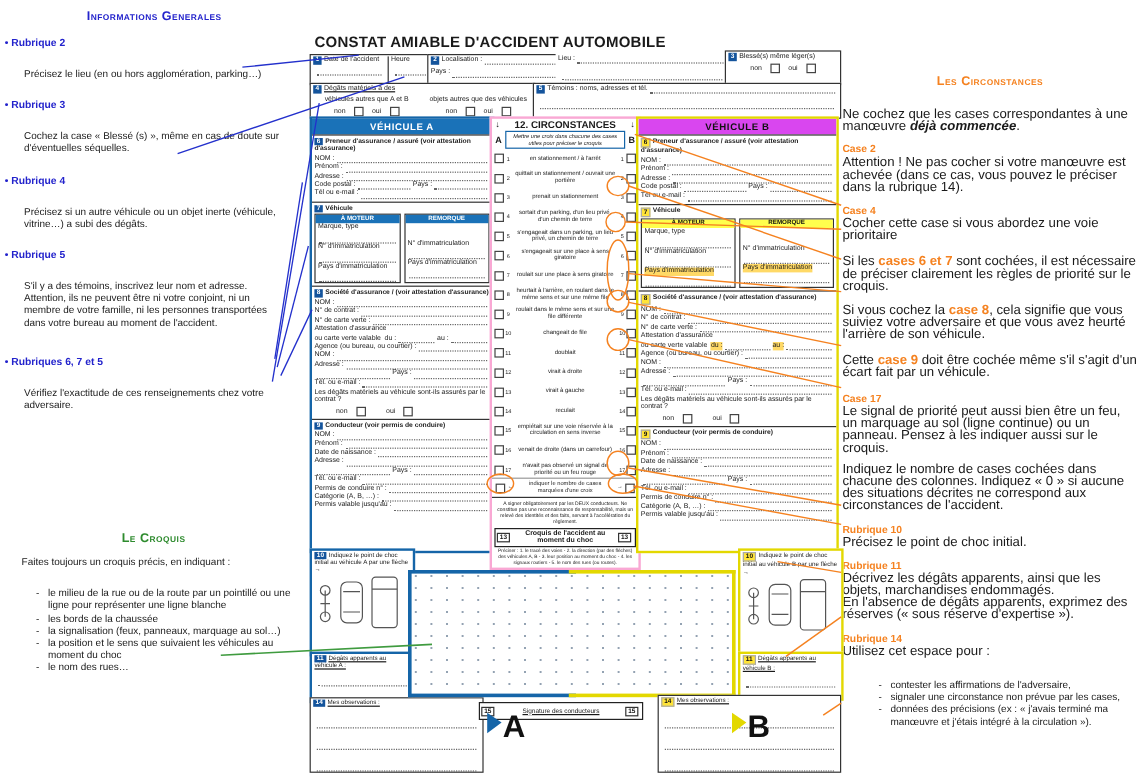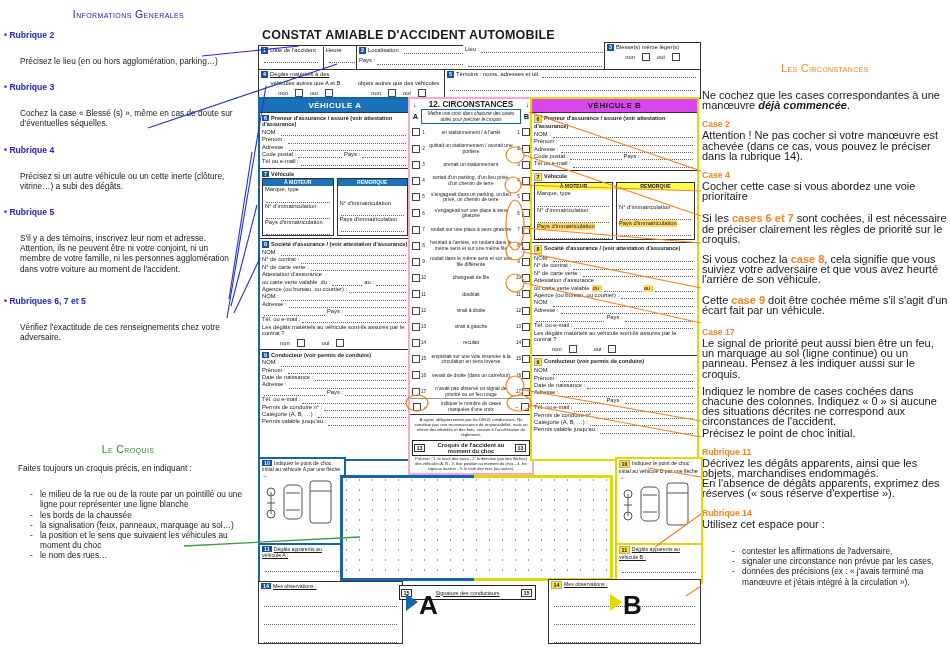--- a/index.html
+++ b/index.html
@@ -1,19 +1,19 @@
 <!DOCTYPE html>
 <html><head>
 <meta charset="utf-8">
 <style>
   html,body{margin:0;padding:0;background:#fff}
   body{width:950px;height:647px;position:relative;font-family:"Liberation Sans",sans-serif;color:#1a1a1a;overflow:hidden}
   .abs{position:absolute}
   
-  .ann-title{font-weight:normal;font-size:10.5px;text-align:center;font-variant:small-caps;letter-spacing:.4px}
+  .ann-title{font-weight:bold;font-size:10.5px;text-align:center;font-variant:small-caps;letter-spacing:.4px}
   .blue-t{color:#2323cc}.orange-t{color:#f58220}.green-t{color:#2e8b2e}
   .rub-h{color:#2323cc;font-weight:bold;font-size:8.6px;margin:10px 0 1px}
   .rub-p{font-size:8.3px;line-height:10.2px;margin:16px;white-space:pre-line}
   .r-h{color:#f58220;font-weight:bold;font-size:8.6px;margin:9px 0 0}
   .r-p{font-size:11px;line-height:10.2px;margin:7px 0 0;white-space:pre-line}
   .r-p.tight{margin:1px 0 0}
   .hl{color:#f58220;font-weight:bold}
   .em{font-weight:bold;font-style:italic}
   .dash-item{position:relative;padding-left:14px;font-size:8.3px;line-height:10.2px}
   .dash-item::before{content:"-";position:absolute;left:4px}
@@ -94,26 +94,26 @@
   <div>
     <div class="rub-h">• Rubrique 2</div>
     <p class="rub-p">Précisez le lieu (en ou hors agglomération, parking…)</p>
   </div>
   <div>
     <div class="rub-h">• Rubrique 3</div>
     <p class="rub-p">Cochez la case « Blessé (s) », même en cas de doute sur d'éventuelles séquelles.</p>
   </div>
   <div>
     <div class="rub-h">• Rubrique 4</div>
-    <p class="rub-p">Précisez si un autre véhicule ou un cette inerte (clôture, vitrine…) a subi des dégâts.</p>
+    <p class="rub-p">Précisez si un autre véhicule ou un objet inerte (véhicule, vitrine…) a subi des dégâts.</p>
   </div>
   <div>
     <div class="rub-h">• Rubrique 5</div>
     <p class="rub-p">S'il y a des témoins, inscrivez leur nom et adresse.
-Attention, ils ne peuvent être ni votre conjoint, ni un membre de votre famille, ni les personnes agglomération dans votre voiture au moment de l'accident.</p>
+Attention, ils ne peuvent être ni votre conjoint, ni un membre de votre famille, ni les personnes transportées dans votre bureau au moment de l'accident.</p>
   </div>
   <div style="margin-top:22px">
     <div class="rub-h">• Rubriques 6, 7 et 5</div>
     <p class="rub-p">Vérifiez l'exactitude de ces renseignements chez votre adversaire.</p>
   </div>
 </div>
 
 <div class="abs" id="left-croquis">
   <div class="ann-title green-t">Le Croquis</div>
   <p class="rub-p" style="margin-top:8px">Faites toujours un croquis précis, en indiquant :</p>
@@ -132,20 +132,21 @@
   <div class="r-h">Case 2</div>
   <p class="r-p tight">Attention ! Ne pas cocher si votre manœuvre est achevée (dans ce cas, vous pouvez le préciser dans la rubrique 14).</p>
   <div class="r-h">Case 4</div>
   <p class="r-p tight">Cocher cette case si vous abordez une voie prioritaire</p>
   <p class="r-p" style="margin-top:12px"><span>Si les </span><span class="hl">cases 6 et 7</span><span> sont cochées, il est nécessaire de préciser clairement les règles de priorité sur le croquis.</span></p>
   <p class="r-p" style="margin-top:10px"><span>Si vous cochez la </span><span class="hl">case 8</span><span>, cela signifie que vous suiviez votre adversaire et que vous avez heurté l'arrière de son véhicule.</span></p>
   <p class="r-p" style="margin-top:10px"><span>Cette </span><span class="hl">case 9</span><span> doit être cochée même s'il s'agit d'un écart fait par un véhicule.</span></p>
   <div class="r-h" style="margin-top:12px">Case 17</div>
   <p class="r-p tight">Le signal de priorité peut aussi bien être un feu, un marquage au sol (ligne continue) ou un panneau. Pensez à les indiquer aussi sur le croquis.</p>
   <p class="r-p" style="">Indiquez le nombre de cases cochées dans chacune des colonnes. Indiquez « 0 » si aucune des situations décrites ne correspond aux circonstances de l'accident.</p>
+  <div class="r-h">Rubrique 10</div>
   <p class="r-p tight">Précisez le point de choc initial.</p>
   <div class="r-h">Rubrique 11</div>
   <p class="r-p tight">Décrivez les dégâts apparents, ainsi que les objets, marchandises endommagés.
 En l'absence de dégâts apparents, exprimez des réserves (« sous réserve d'expertise »).</p>
   <div class="r-h">Rubrique 14</div>
   <p class="r-p tight">Utilisez cet espace pour :</p>
   <div class="list">
       <div class="dash-item">contester les affirmations de l'adversaire,</div>
       <div class="dash-item">signaler une circonstance non prévue par les cases,</div>
       <div class="dash-item">données des précisions (ex : « j'avais terminé ma manœuvre et j'étais intégré à la circulation »).</div>

